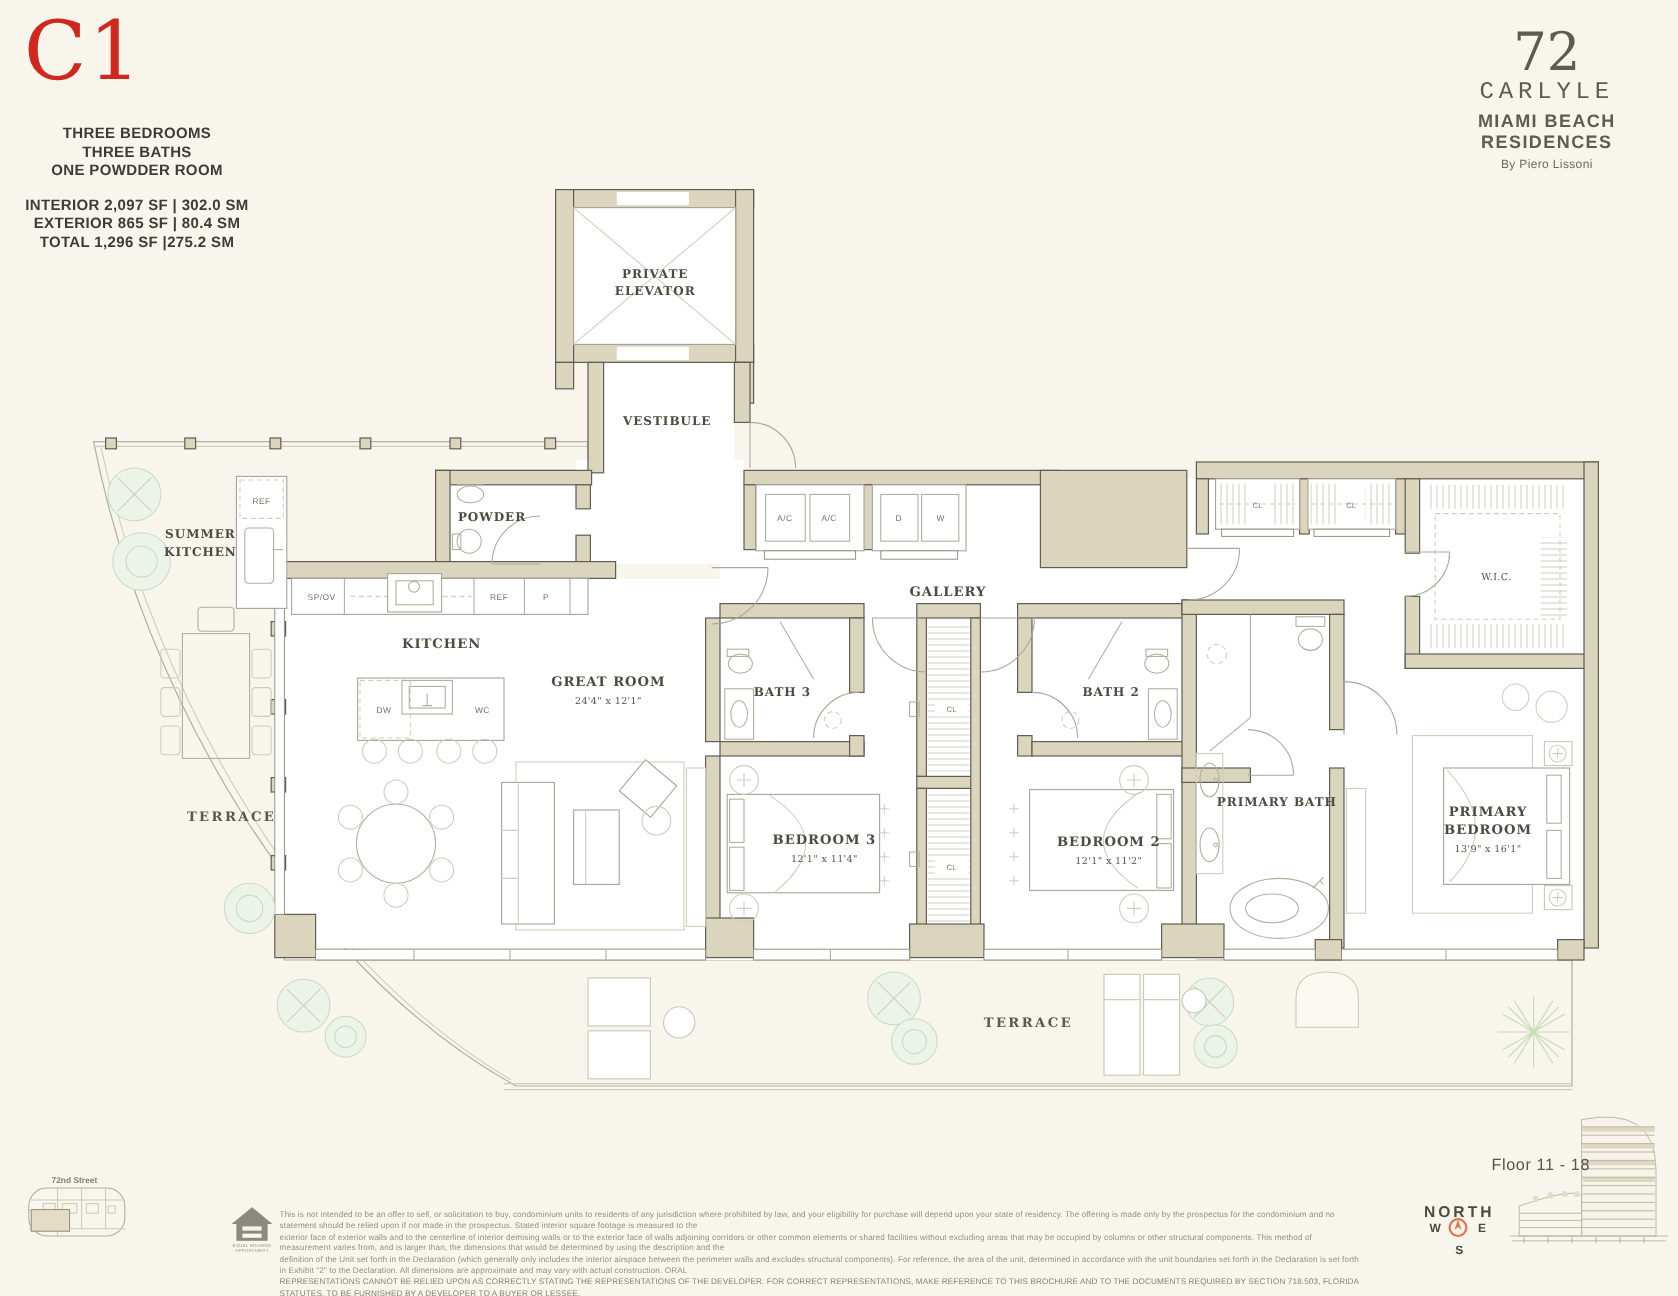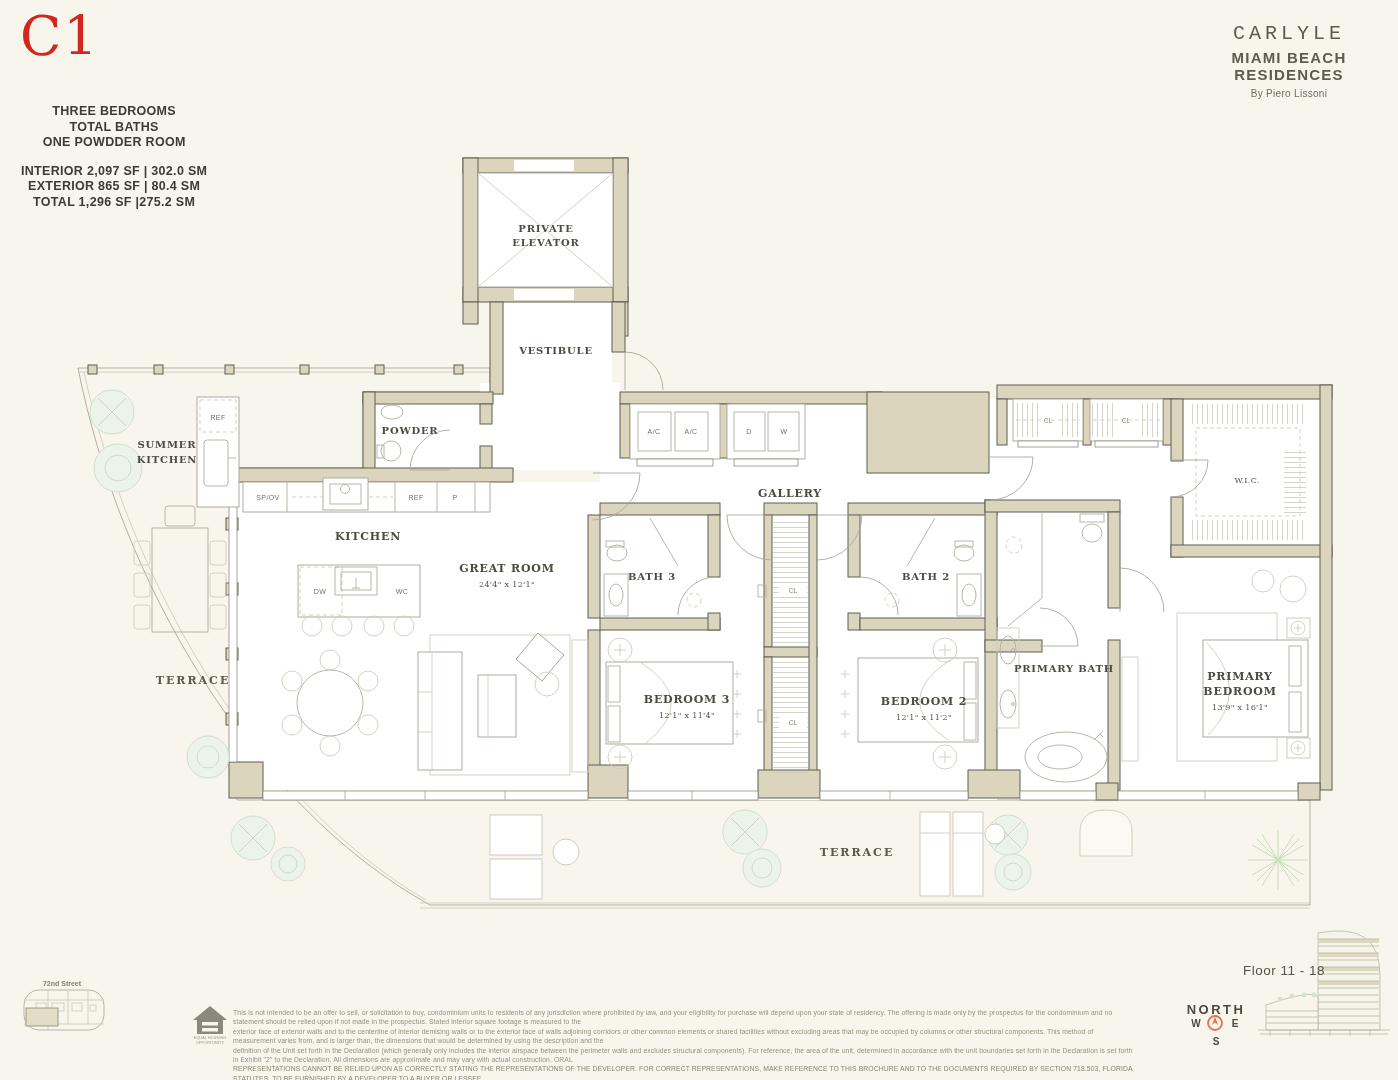--- a/index.html
+++ b/index.html
@@ -2,21 +2,21 @@
 <html><head>
 <meta charset="utf-8">
 <style>
   html,body{margin:0;padding:0;background:#f8f5ec;}
   #page{position:relative;width:1398px;height:1080px;background:#f8f5ec;overflow:hidden;
         font-family:"Liberation Sans",sans-serif;color:#3d3c34;}
   #plan-svg{position:absolute;left:0;top:0;}
 
   
   .c1{position:absolute;left:20px;top:10px;font-family:"DejaVu Serif",serif;
-      font-size:54px;color:#d0281f;letter-spacing:2px;line-height:1;}
+      font-size:68px;color:#d0281f;letter-spacing:2px;line-height:1;}
   .unit-info{position:absolute;left:21px;top:104px;font-size:12.5px;font-weight:bold;
       letter-spacing:.3px;color:#3d3c34;line-height:15.5px;text-align:center;}
   .unit-info .gap{height:13px;}
   .ev{position:absolute;left:50%;top:13px;transform:translateX(-50%);text-align:center;}
   .ev-main{font-size:18px;font-weight:bold;letter-spacing:.5px;color:#1d1c1a;}
   .ev-main .amp{color:#e30613;}
   .ev-main .mark{font-size:10px;vertical-align:top;}
   .ev-sub{font-size:9.5px;letter-spacing:4px;color:#8b8b80;margin-top:4px;}
   .carlyle{position:absolute;left:1203px;top:22px;width:172px;text-align:center;color:#5d5c51;}
   .carlyle .num{font-family:"DejaVu Serif",serif;font-size:44px;line-height:1;}
@@ -63,30 +63,31 @@
 </style>
 </head>
 <body>
 
 <div id="page">
 
   <div class="c1">C1</div>
 
   <div class="unit-info">
     <div>THREE BEDROOMS</div>
-    <div>TOTAL BATHS</div>
+    <div>THREE BATHS</div>
     <div>ONE POWDDER ROOM</div>
     <div class="gap"></div>
     <div>INTERIOR 2,097 SF | 302.0 SM</div>
     <div>EXTERIOR  865 SF | 80.4 SM</div>
     <div>TOTAL 1,296 SF |275.2 SM</div>
   </div>
 
 
   <div class="carlyle">
+    <div class="num">72</div>
     <div class="nm">CARLYLE</div>
     <div class="sub">MIAMI BEACH RESIDENCES</div>
     <div class="by">By Piero Lissoni</div>
   </div>
 
   <svg id="plan-svg" width="1398" height="1080" viewBox="0 0 1398 1080">
     <defs>
       <pattern id="tv" width="5" height="40" patternUnits="userSpaceOnUse">
         <path d="M2.5,0V40" stroke="#ccc9ba" stroke-width="0.8"></path>
       </pattern>

